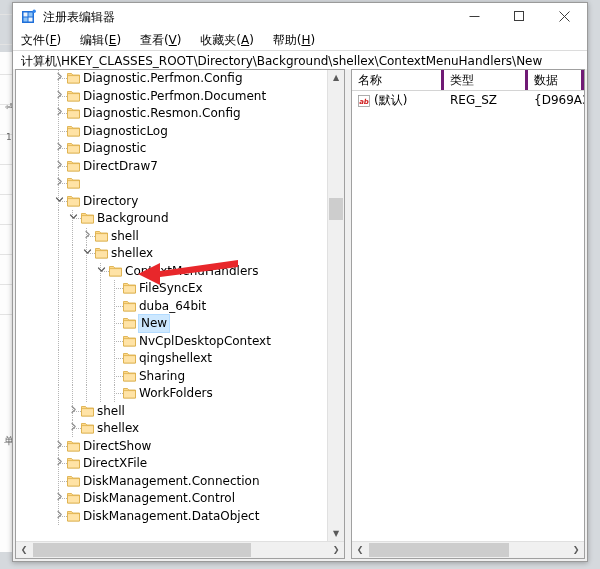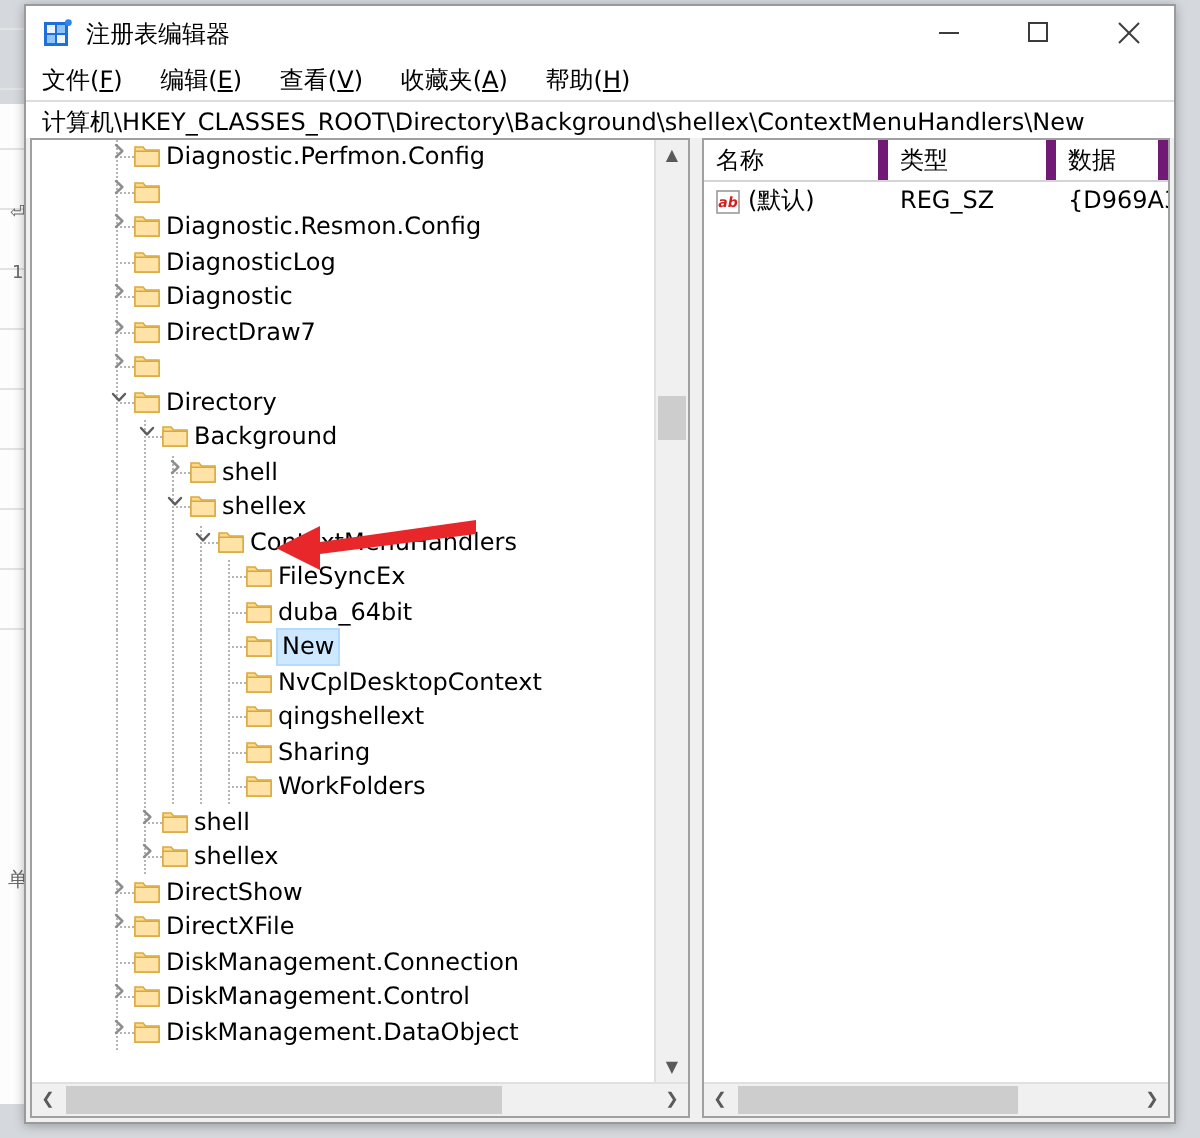--- a/index.html
+++ b/index.html
@@ -223,21 +223,21 @@
     border-bottom: 1px solid #d4d4d4;
   }
   .col-head {
     position: absolute;
     top: 0;
     height: 20px;
     line-height: 20px;
     font-size: 12px;
     color: #000;
     padding-left: 6px;
-    border-right: 5px solid #701a75;
+    border-right: 3px solid #701a75;
     box-sizing: border-box;
     cursor: default;
     white-space: nowrap;
   }
   #list-body {
     position: absolute;
     left: 0; top: 21px;
     width: 232px;
     height: 450px;
     overflow: hidden;
@@ -404,20 +404,21 @@
           <div class="tree-row" style="height: 17.5px; line-height: 17.5px;">
             <div class="dotline" style="left: 42px; height: 17.5px;"></div>
             <div class="dotline-h" style="left: 42px; width: 9px;"></div>
             <span class="expander" style="left: 36px;"><svg width="9" height="9" viewBox="0 0 9 9">
                 <polyline points="3,1.5 6.2,4.5 3,7.5" fill="none" stroke="#8d8d8d" stroke-width="1.2" stroke-linecap="round" stroke-linejoin="round"></polyline>
               </svg></span>
             <span class="folder" style="left: 51px;"><svg width="13" height="12" viewBox="0 0 13 12">
                 <path d="M0.5 1.5 L4.5 1.5 L5.8 3 L12.5 3 L12.5 11 L0.5 11 Z" fill="#ffd98a" stroke="#d9a93f" stroke-width="0.8"></path>
                 <path d="M0.5 3.6 L12.5 3.6 L12.5 11 L0.5 11 Z" fill="#ffe3a6" stroke="#d9a93f" stroke-width="0.7"></path>
               </svg></span>
+            <span class="label" style="left: 67px;">Diagnostic.Perfmon.Document</span>
           </div>
           <div class="tree-row" style="height: 17.5px; line-height: 17.5px;">
             <div class="dotline" style="left: 42px; height: 17.5px;"></div>
             <div class="dotline-h" style="left: 42px; width: 9px;"></div>
             <span class="expander" style="left: 36px;"><svg width="9" height="9" viewBox="0 0 9 9">
                 <polyline points="3,1.5 6.2,4.5 3,7.5" fill="none" stroke="#8d8d8d" stroke-width="1.2" stroke-linecap="round" stroke-linejoin="round"></polyline>
               </svg></span>
             <span class="folder" style="left: 51px;"><svg width="13" height="12" viewBox="0 0 13 12">
                 <path d="M0.5 1.5 L4.5 1.5 L5.8 3 L12.5 3 L12.5 11 L0.5 11 Z" fill="#ffd98a" stroke="#d9a93f" stroke-width="0.8"></path>
                 <path d="M0.5 3.6 L12.5 3.6 L12.5 11 L0.5 11 Z" fill="#ffe3a6" stroke="#d9a93f" stroke-width="0.7"></path>

